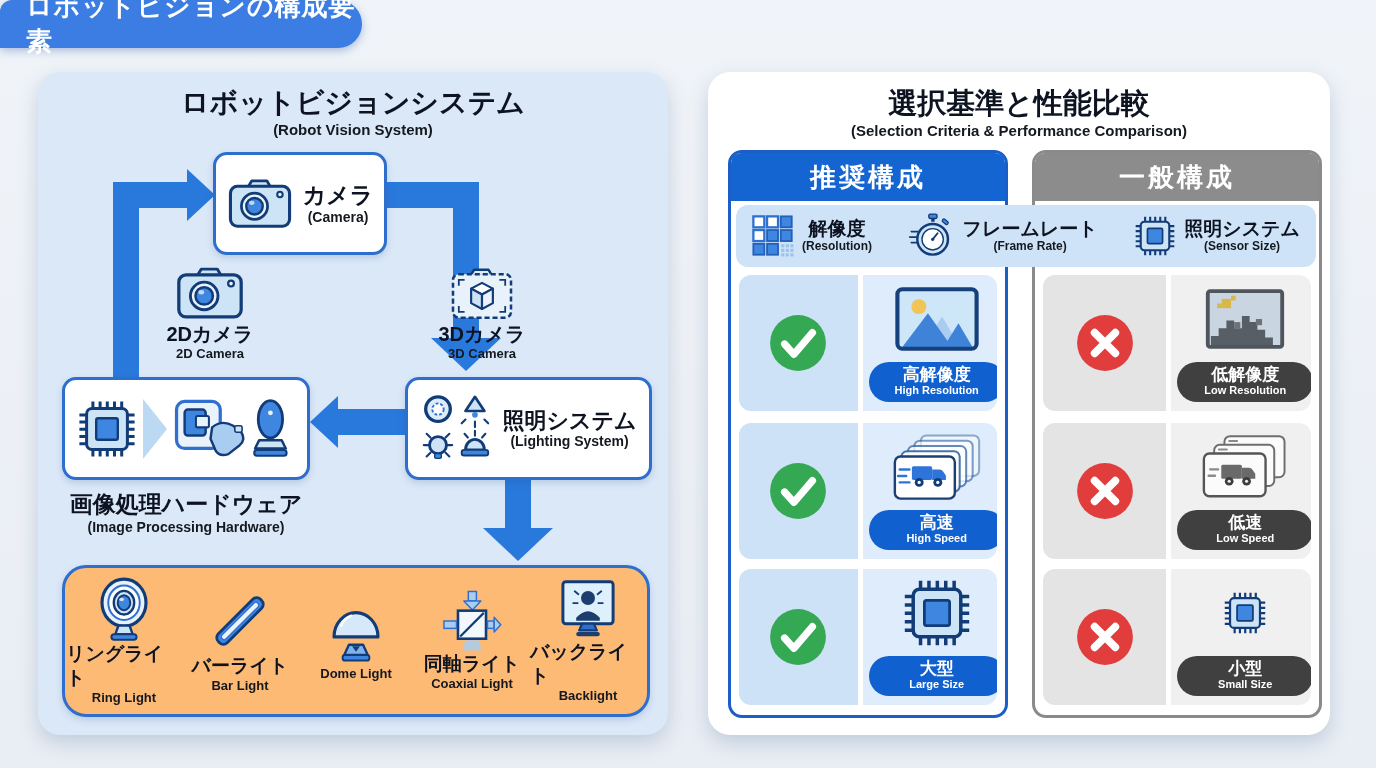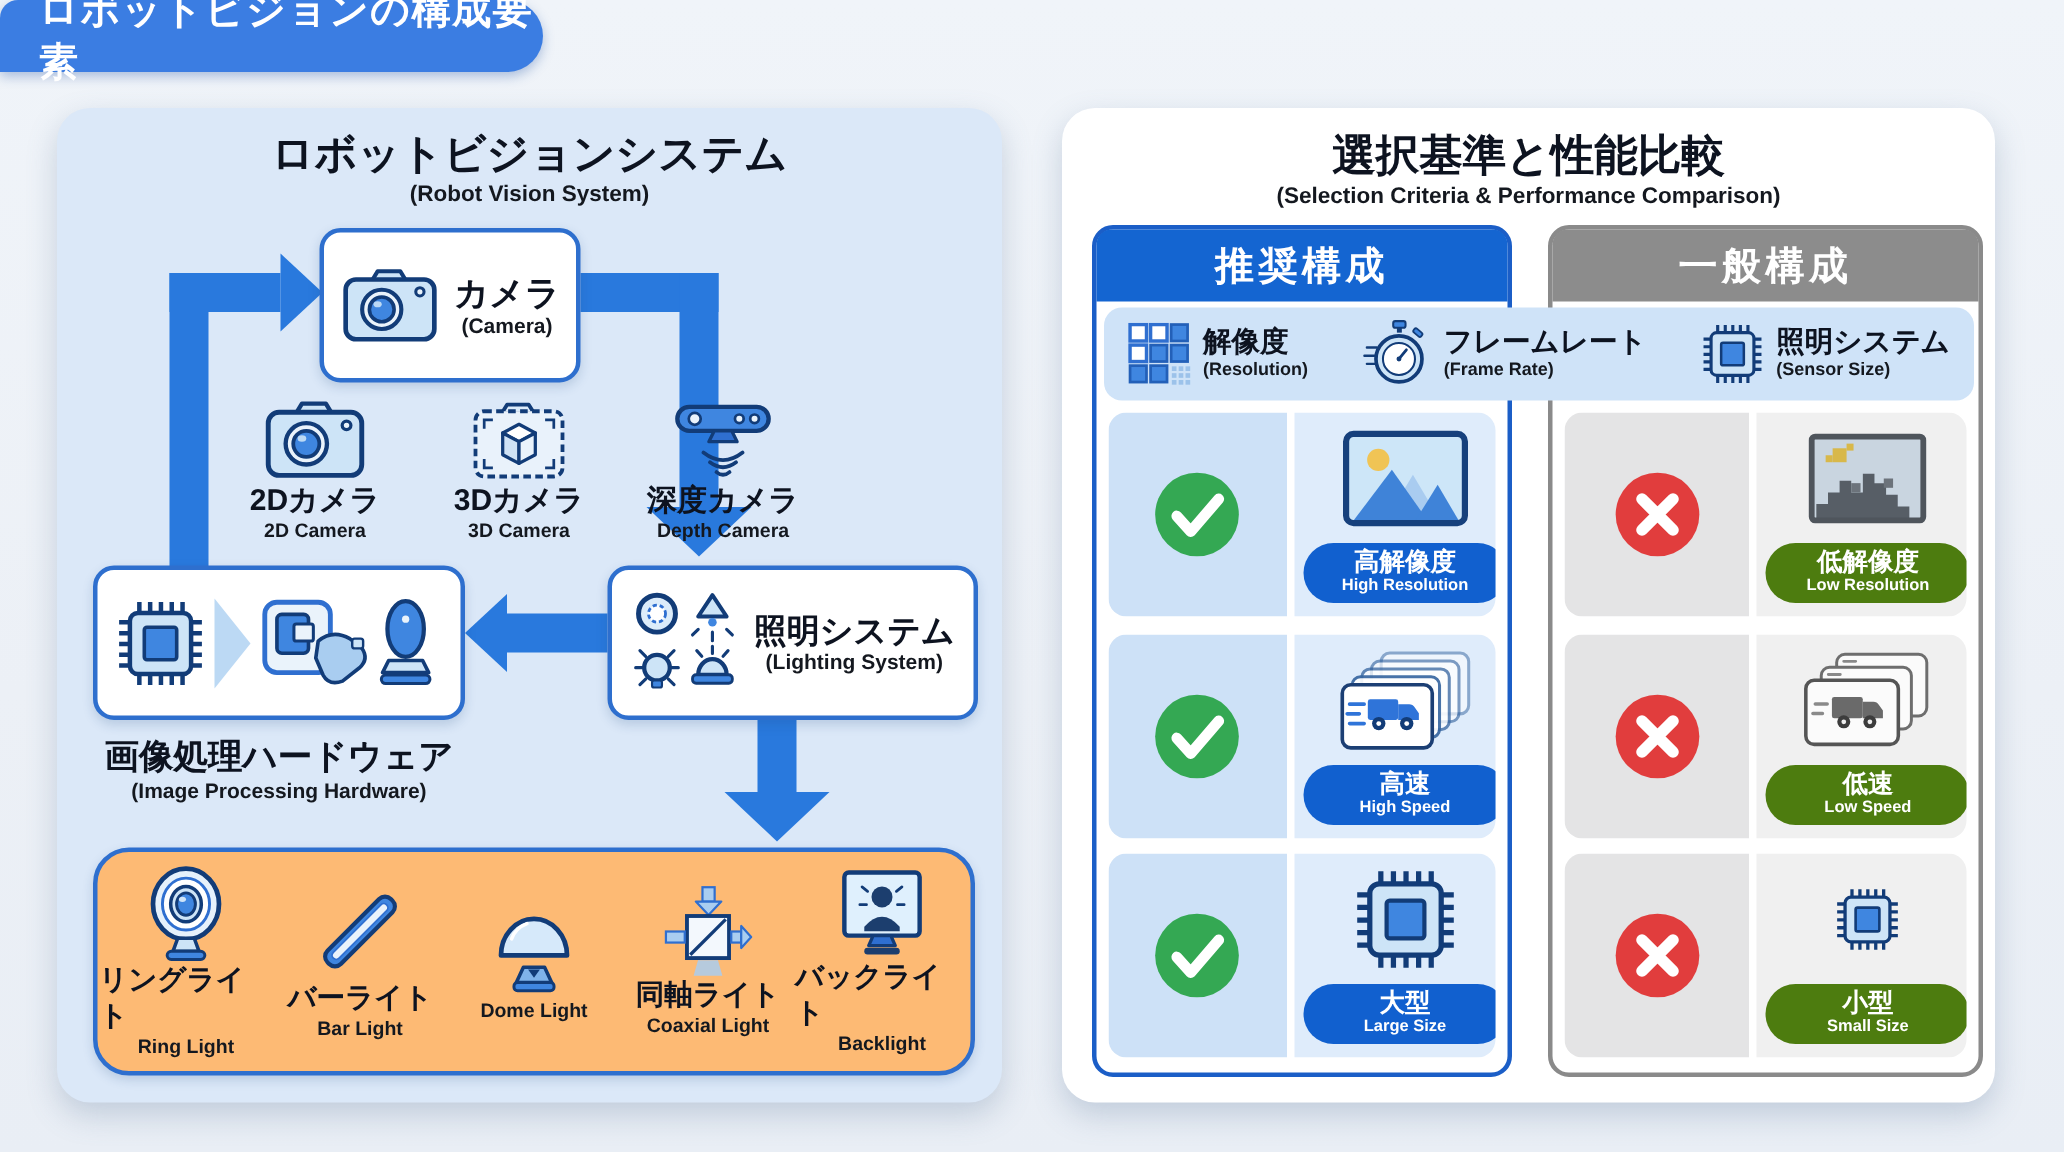--- a/index.html
+++ b/index.html
@@ -37,32 +37,32 @@
   .col{position:absolute;background:#fff;border-radius:14px;box-sizing:border-box;}
   .col-rec{border:3px solid #1b5ec7;}
   .col-gen{border:3px solid #8a8a8a;}
   .col-header{height:48px;border-radius:10px 10px 0 0;color:#fff;font-size:26px;font-weight:800;
     text-align:center;line-height:48px;letter-spacing:3px;}
   .hdr-blue{background:#1465d1;}
   .hdr-gray{background:#8c8c8c;}
   .criteria-bar{position:absolute;background:#cfe3f8;border-radius:12px;display:flex;
     align-items:center;justify-content:space-between;padding:0 16px;box-sizing:border-box;z-index:5;}
   .cri-group{display:flex;align-items:center;gap:8px;}
-  .cri-text{display:flex;flex-direction:column;line-height:1.1;}
+  .cri-text{display:flex;flex-direction:column;align-items:center;line-height:1.1;}
   .cmp-row{position:absolute;left:8px;right:8px;height:136px;border-radius:12px;overflow:hidden;
     display:flex;gap:5px;}
   .cell{box-sizing:border-box;}
   .cell-verdict{flex:0 0 46%;display:flex;align-items:center;justify-content:center;}
   .cell-content{flex:1;display:flex;flex-direction:column;align-items:center;justify-content:space-between;
     padding:8px 6px 9px;}
   .rec-a{background:#cde1f7;} .rec-b{background:#dfecfb;}
   .gen-a{background:#e4e4e5;} .gen-b{background:#f0f0f0;}
   .row-icon{height:72px;display:flex;align-items:center;justify-content:center;}
   .pill{border-radius:24px;color:#fff;text-align:center;padding:3px 16px 5px;min-width:104px;line-height:1.15;}
-  .pill-blue{background:#1160cf;} .pill-gray{background:#4d7c0f;}
+  .pill-blue{background:#1160cf;} .pill-gray{background:#404040;}
   .pl-jp{font-size:17px;font-weight:800;}
   .pl-en{font-size:11px;font-weight:700;}
 </style>
 </head>
 <body>
 
 <svg width="0" height="0" style="position:absolute">
 <defs>
 <symbol id="sym-camera" viewBox="0 0 96 80">
   <path d="M30 17 l6 -10 h22 l6 10 z" fill="#cde4f7" stroke="#123c78" stroke-width="4" stroke-linejoin="round"></path>
@@ -294,27 +294,20 @@
         <div class="jp" style="font-size:20px">2Dカメラ</div>
         <div class="en" style="font-size:13px">2D Camera</div>
       </div>
       <div class="ct-item">
         <svg width="70" height="58" viewBox="0 0 96 80">
             <use href="#sym-camera3d"></use>
           </svg>
         <div class="jp" style="font-size:20px">3Dカメラ</div>
         <div class="en" style="font-size:13px">3D Camera</div>
       </div>
-      <div class="ct-item">
-        <svg width="70" height="58" viewBox="0 0 96 80">
-            <use href="#sym-depthcam"></use>
-          </svg>
-        <div class="jp" style="font-size:20px">深度カメラ</div>
-        <div class="en" style="font-size:13px">Depth Camera</div>
-      </div>
     </div>
 
     <div class="node" style="left:24px;top:305px;width:248px;height:103px;gap:6px">
       <svg width="60" height="60" viewBox="0 0 100 100">
           <use href="#sym-chip"></use>
         </svg>
       <div class="chev"></div>
       <svg width="122" height="68" viewBox="0 0 150 84">
           <use href="#sym-proc"></use>
         </svg>

